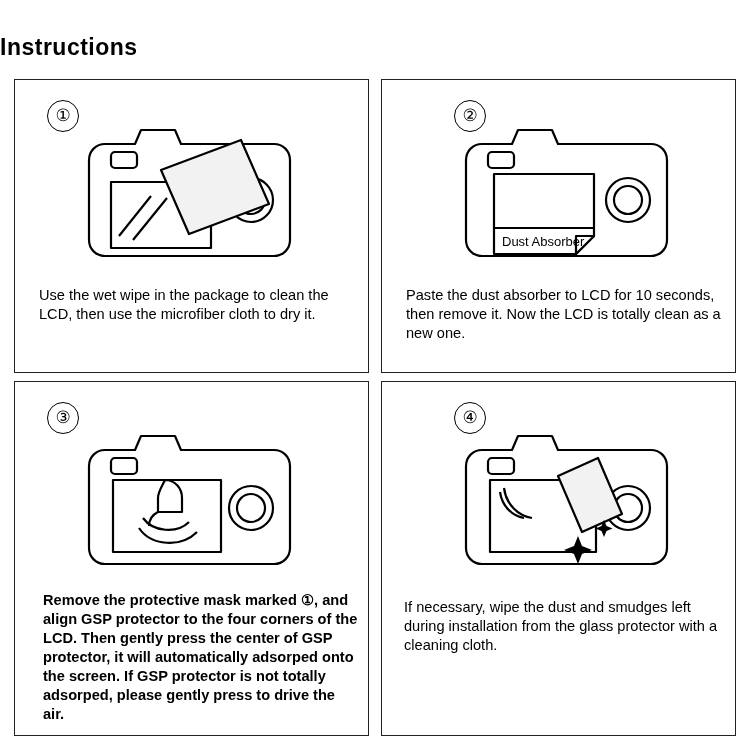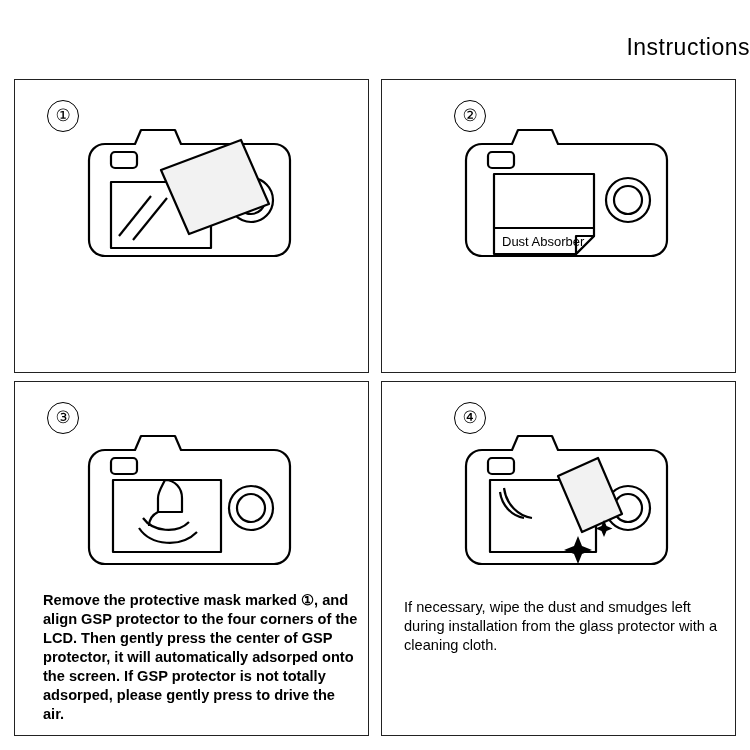--- a/index.html
+++ b/index.html
@@ -17,23 +17,23 @@
   #page {
     position: relative;
     width: 750px;
     height: 750px;
   }
   #title {
     position: absolute;
     top: 34px;
     left: 0;
     width: 750px;
-    text-align: right;
+    text-align: left;
     font-size: 23px;
-    font-weight: normal;
+    font-weight: bold;
     letter-spacing: 0.5px;
   }
   .panel {
     position: absolute;
     border: 1px solid #222;
     box-sizing: border-box;
     background: #fff;
   }
   #panel-1 { left: 14px;  top: 79px;  width: 355px; height: 294px; }
   #panel-2 { left: 381px; top: 79px;  width: 355px; height: 294px; }
@@ -101,20 +101,21 @@
 
           <path d="M104 132 L136 92"></path>
           <path d="M118 136 L152 94"></path>
         </g>
 
         <g>
           <polygon points="146,66 226,36 254,100 174,130" fill="#f2f2f2" stroke="#000" stroke-width="2.2" stroke-linejoin="round"></polygon>
         </g>
       </svg>
     </div>
+    <div class="caption">Use the wet wipe in the package to clean the LCD, then use the microfiber cloth to dry it.</div>
   </div>
 
   <div class="panel" id="panel-2">
     <div class="step-num">②</div>
     <div class="art">
       <svg viewBox="0 0 355 180" width="355" height="180" xmlns="http://www.w3.org/2000/svg">
         <g fill="none" stroke="#000" stroke-width="2.2" stroke-linejoin="round">
           <path d="M100 40 h30 l6 -14 h34 l6 14 h93 c9 0 16 7 16 16 v80 c0 9 -7 16 -16 16 H100 c-9 0 -16 -7 -16 -16 V56 c0 -9 7 -16 16 -16 z"></path>
           <rect x="106" y="48" width="26" height="16" rx="4"></rect>
           <circle cx="246" cy="96" r="22"></circle>
@@ -122,20 +123,21 @@
         </g>
 
         <g>
           <path d="M112 70 h100 v62 l-18 18 h-82 z" fill="#ffffff" stroke="#000" stroke-width="2.2" stroke-linejoin="round"></path>
           <path d="M212 132 h-18 v18 z" fill="#ffffff" stroke="#000" stroke-width="2.2" stroke-linejoin="round"></path>
           <line x1="112" y1="124" x2="212" y2="124" stroke="#000" stroke-width="2.2"></line>
         </g>
         <text x="120" y="142" font-family="Liberation Sans, sans-serif" font-size="13" fill="#000">Dust Absorber</text>
       </svg>
     </div>
+    <div class="caption">Paste the dust absorber to LCD for 10 seconds, then remove it. Now the LCD is totally clean as a new one.</div>
   </div>
 
   <div class="panel" id="panel-3">
     <div class="step-num">③</div>
     <div class="art">
       <svg viewBox="0 0 355 185" width="355" height="185" xmlns="http://www.w3.org/2000/svg">
         <g fill="none" stroke="#000" stroke-width="2.2" stroke-linejoin="round">
           <path d="M90 40 h30 l6 -14 h34 l6 14 h93 c9 0 16 7 16 16 v82 c0 9 -7 16 -16 16 H90 c-9 0 -16 -7 -16 -16 V56 c0 -9 7 -16 16 -16 z"></path>
           <rect x="96" y="48" width="26" height="16" rx="4"></rect>
           <circle cx="236" cy="98" r="22"></circle>

